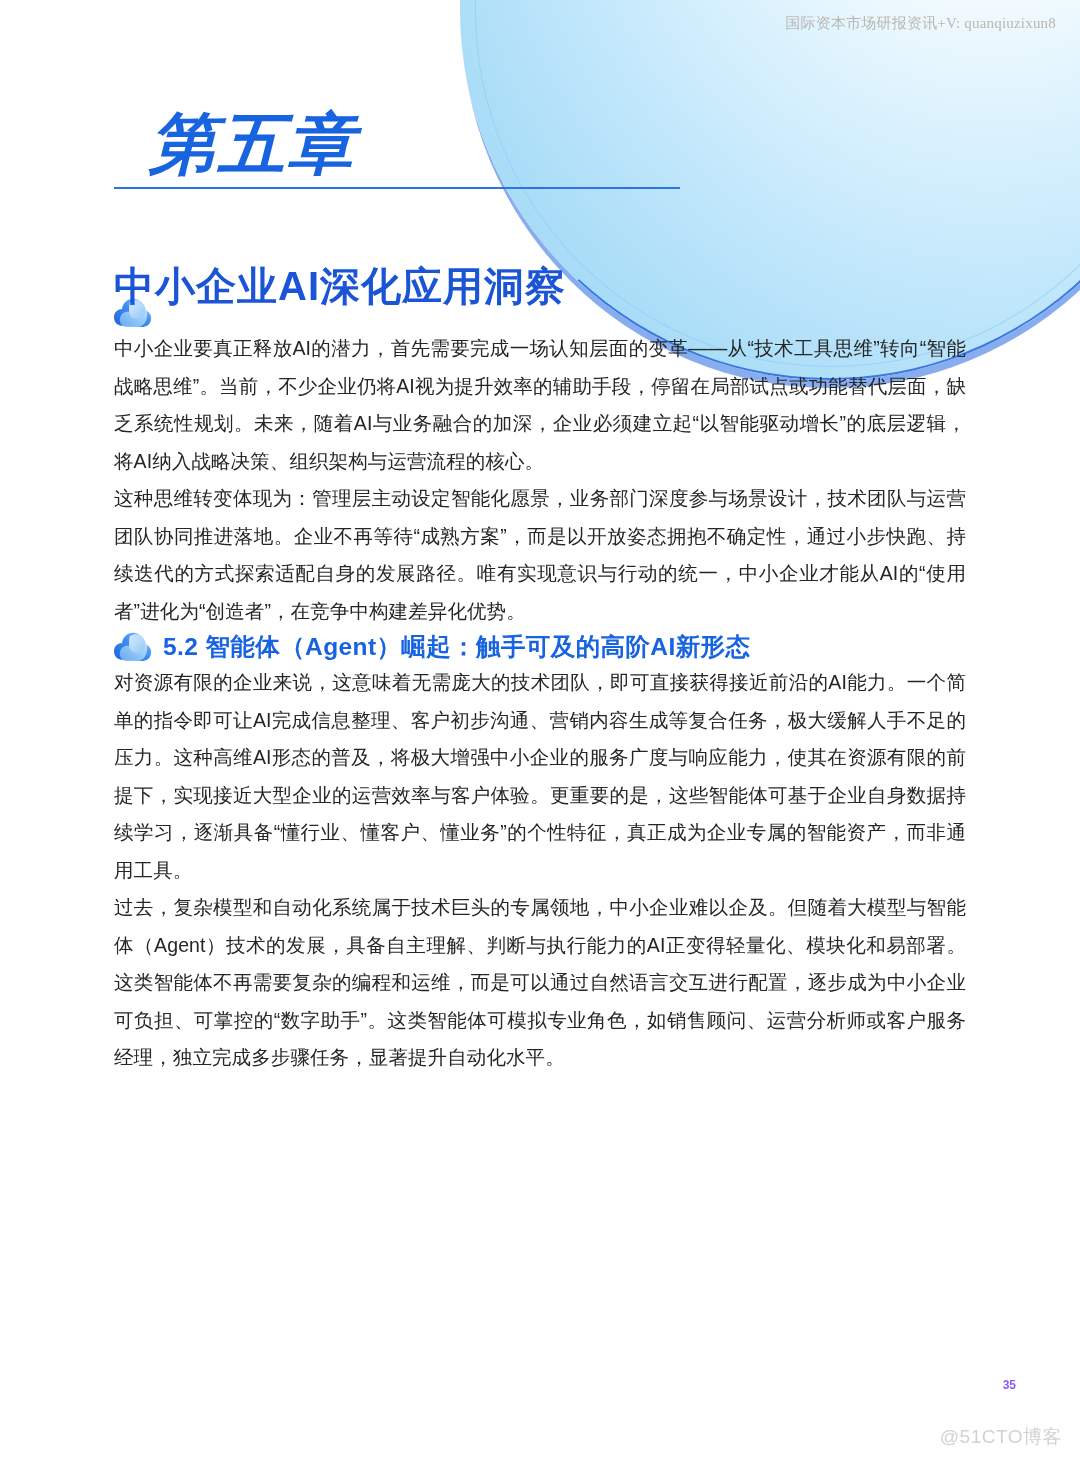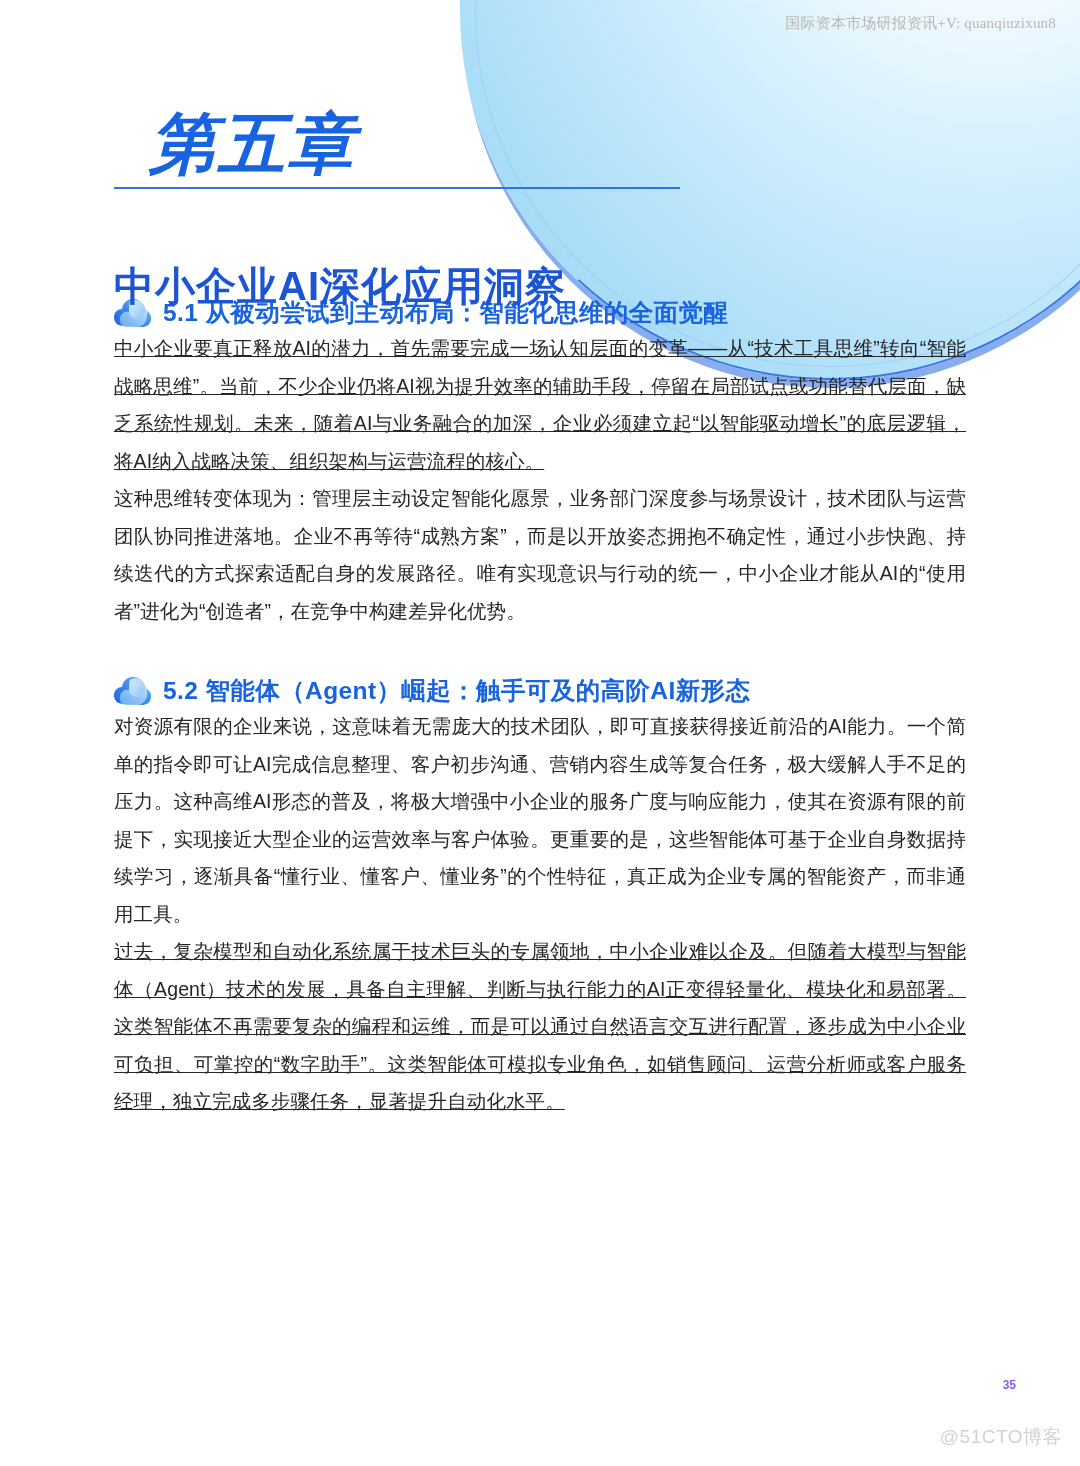--- a/index.html
+++ b/index.html
@@ -140,21 +140,21 @@
     width: 852px;
     z-index: 3;
   }
 
   .section-head {
     display: flex;
     align-items: center;
     gap: 11px;
     margin-top: 0;
   }
-  .sec-2 { margin-top: 44px; }
+  .sec-2 { }
   .sec-3 { margin-top: 42px; }
 
   .cloud-icon {
     width: 38px;
     height: 34px;
     flex: 0 0 38px;
     position: relative;
     display: block;
   }
   .section-head h2 {
@@ -170,21 +170,21 @@
   p.body {
     margin: 0;
     padding: 0;
     font-size: 19.5px;
     line-height: 37.5px;
     color: #262626;
     text-align: justify;
     text-justify: inter-ideograph;
     letter-spacing: 0.1px;
   }
-  .p-first { margin-top: 24px; text-decoration: underline; }
+  .p-first { margin-top: 24px; }
   .p-next  { margin-top: 26px; }
 
   
   .page-number {
     position: absolute;
     right: 64px;
     bottom: 74px;
     font-size: 12px;
     font-weight: 700;
     color: #8b5cf6;
@@ -238,21 +238,20 @@
           <linearGradient id="g1c" x1="0" y1="0" x2="1" y2="1">
             <stop offset="0%" stop-color="#dbeeff"></stop>
               <stop offset="100%" stop-color="#8fc6f5"></stop>
           </linearGradient>
         </defs>
         <path d="M10 30 C3 30 0 26 0 21 C0 16 4 13 8 13 C9 6 15 2 21 3 C27 4 30 9 30 14 C35 15 38 19 37 24 C36 29 32 31 28 31 Z" fill="url(#g1a)"></path>
         <path d="M13 31 C8 31 5 27 6 22 C7 17 11 15 15 16 C16 9 22 6 27 8 C32 10 34 15 33 20 C33 26 29 31 23 31 Z" fill="url(#g1b)" opacity="0.85"></path>
         <path d="M16 6 C22 2 30 5 31 12 C32 18 28 23 23 23 C18 23 15 19 15 14 C15 11 15 8 16 6 Z" fill="url(#g1c)" opacity="0.95"></path>
       </svg>
     </span>
-    <h2>5.1 从被动尝试到主动布局：智能化思维的全面觉醒</h2>
   </div>
   <p class="body p-first">中小企业要真正释放AI的潜力，首先需要完成一场认知层面的变革——从“技术工具思维”转向“智能战略思维”。当前，不少企业仍将AI视为提升效率的辅助手段，停留在局部试点或功能替代层面，缺乏系统性规划。未来，随着AI与业务融合的加深，企业必须建立起“以智能驱动增长”的底层逻辑，将AI纳入战略决策、组织架构与运营流程的核心。</p>
   <p class="body p-next">这种思维转变体现为：管理层主动设定智能化愿景，业务部门深度参与场景设计，技术团队与运营团队协同推进落地。企业不再等待“成熟方案”，而是以开放姿态拥抱不确定性，通过小步快跑、持续迭代的方式探索适配自身的发展路径。唯有实现意识与行动的统一，中小企业才能从AI的“使用者”进化为“创造者”，在竞争中构建差异化优势。</p>
 
   <div class="section-head sec-2">
     <span class="cloud-icon">
       <svg viewBox="0 0 38 34" width="38" height="34" xmlns="http://www.w3.org/2000/svg">
         <path d="M10 30 C3 30 0 26 0 21 C0 16 4 13 8 13 C9 6 15 2 21 3 C27 4 30 9 30 14 C35 15 38 19 37 24 C36 29 32 31 28 31 Z" fill="url(#g1a)"></path>
         <path d="M13 31 C8 31 5 27 6 22 C7 17 11 15 15 16 C16 9 22 6 27 8 C32 10 34 15 33 20 C33 26 29 31 23 31 Z" fill="url(#g1b)" opacity="0.85"></path>
         <path d="M16 6 C22 2 30 5 31 12 C32 18 28 23 23 23 C18 23 15 19 15 14 C15 11 15 8 16 6 Z" fill="url(#g1c)" opacity="0.95"></path>

